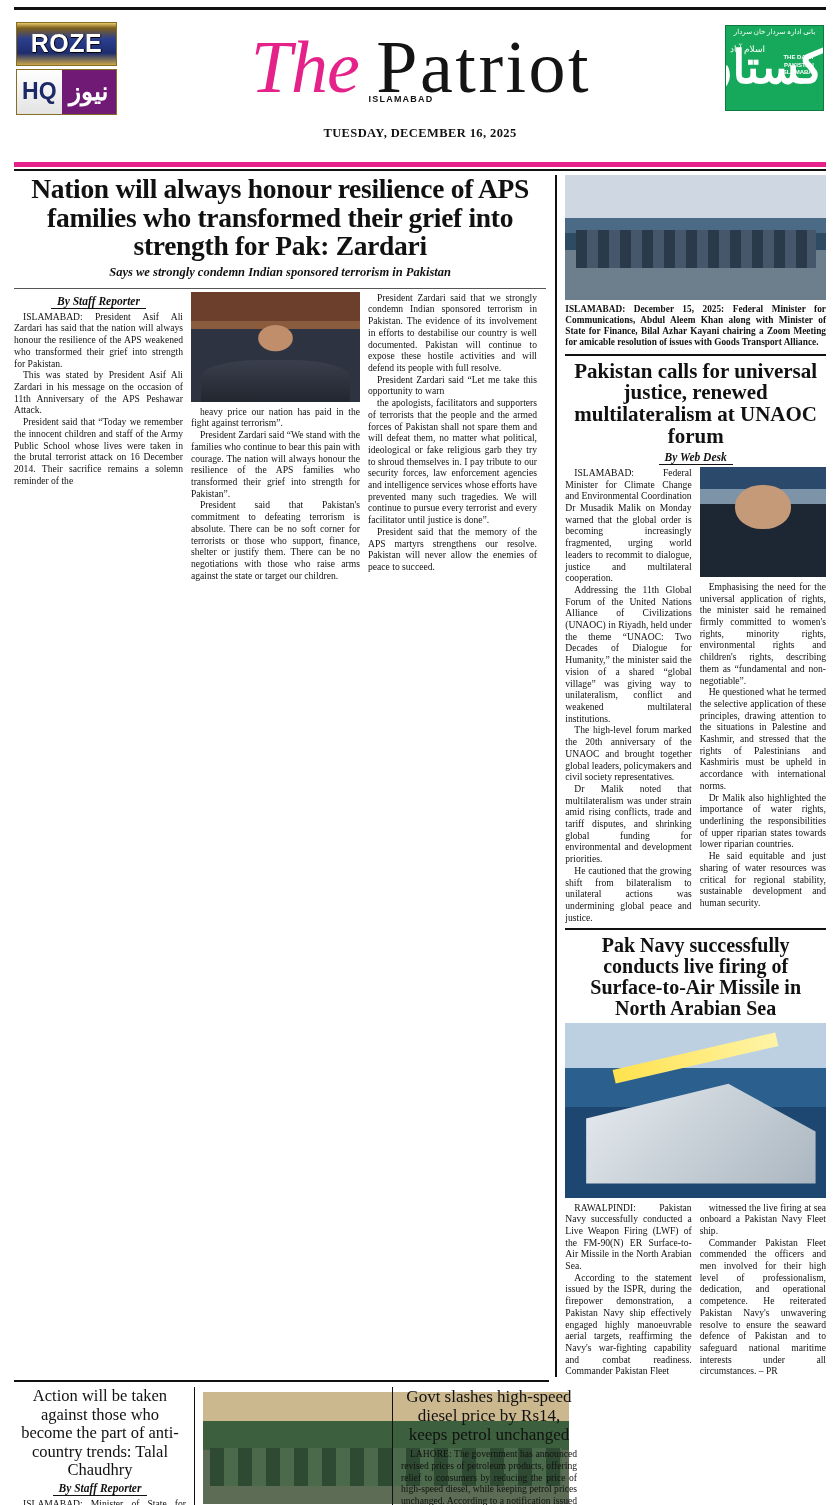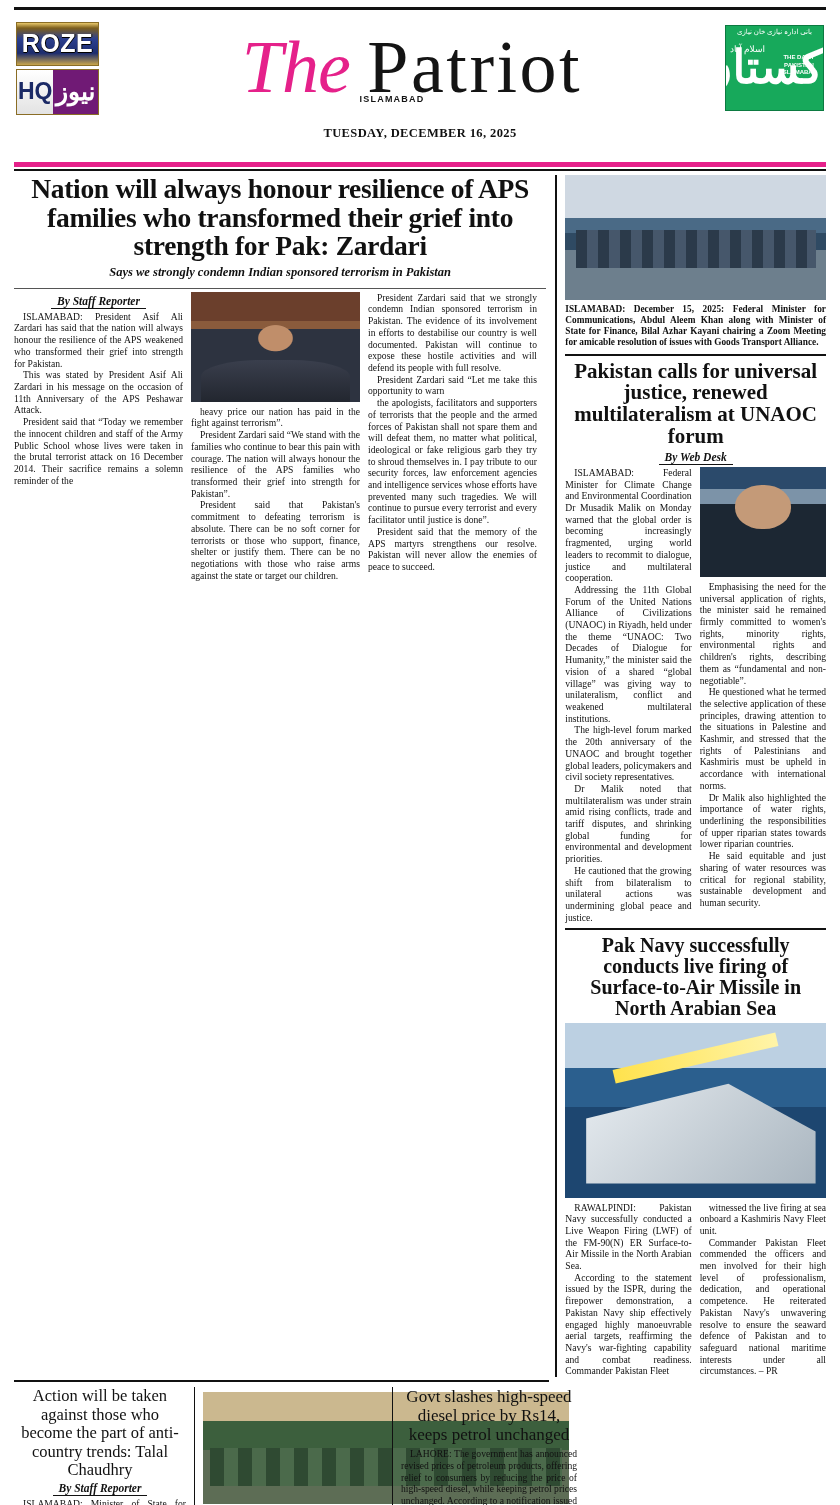--- a/index.html
+++ b/index.html
@@ -2,21 +2,21 @@
 <html><head>
 <meta charset="utf-8">
 <style>
   html,body{margin:0;padding:0;background:#fff;}
   body{width:840px;height:1505px;font-family:"Liberation Serif",serif;color:#111;overflow:hidden;}
   .page{position:relative;width:840px;height:1505px;box-sizing:border-box;padding:0 14px;background:#fff;}
 
   
   .top-rule{height:3px;background:#111;margin:7px 0 0 0;}
   .masthead{display:flex;align-items:center;justify-content:space-between;height:104px;padding:6px 2px 0 2px;}
-  .roze-logo{width:83px;}
+  .roze-logo{width:101px;}
   .roze-top{background:linear-gradient(180deg,#e8c86a,#7d5f1d 12%,#2b3f8f 38%,#1d2d6e 72%,#c9a54a);
     border:1px solid #8a6d25;height:42px;display:flex;align-items:center;justify-content:center;}
   .roze-top span{font-family:"Liberation Sans",sans-serif;font-weight:bold;font-size:25px;letter-spacing:.5px;
     color:#fff;text-shadow:0 1px 0 #000,1px 0 0 #000;}
   .roze-bot{display:flex;height:44px;margin-top:3px;border:1px solid #8a6d25;}
   .roze-hq{flex:0 0 45%;background:linear-gradient(180deg,#fff,#e3e3e3);display:flex;align-items:center;justify-content:center;}
   .roze-hq span{font-family:"Liberation Sans",sans-serif;font-weight:bold;font-size:23px;color:#1b2a66;}
   .roze-urdu{flex:1;background:#701a75;display:flex;align-items:center;justify-content:center;}
   .roze-urdu span{font-size:25px;color:#fff;font-weight:bold;}
 
@@ -119,21 +119,21 @@
 
     <div class="nameplate">
       <div class="np-line">
         <span class="np-the">The</span>
         <span class="np-patriot spaced">Patriot</span>
       </div>
       <div class="np-sub">ISLAMABAD</div>
     </div>
 
     <div class="pak-logo">
-      <div class="pak-top-urdu">بانی ادارہ نیازی خان نیازی</div>
+      <div class="pak-top-urdu">بانی ادارہ سردار خان سردار</div>
       <div class="pak-side-urdu">اسلام آباد</div>
       <span class="pak-urdu">پاکستان</span>
       <div class="pak-eng">
         <div>THE DAILY</div>
         <div>PAKISTAN</div>
         <div>ISLAMABAD</div>
       </div>
     </div>
   </div>
 
@@ -206,21 +206,21 @@
       <div class="hr-thick"></div>
       <div class="hl" style="font-size:20px">Pak Navy successfully conducts live firing of Surface-to-Air Missile in North Arabian Sea</div>
       <div class="photo ph-navy" style="margin-top:4px"></div>
 
       <div class="two-col" style="margin-top:4px">
         <div>
           <p class="body">RAWALPINDI: Pakistan Navy successfully conducted a Live Weapon Firing (LWF) of the FM-90(N) ER Surface-to-Air Missile in the North Arabian Sea.</p>
           <p class="body">According to the statement issued by the ISPR, during the firepower demonstration, a Pakistan Navy ship effectively engaged highly manoeuvrable aerial targets, reaffirming the Navy's war-fighting capability and combat readiness. Commander Pakistan Fleet</p>
         </div>
         <div>
-          <p class="body">witnessed the live firing at sea onboard a Kashmiris Navy Fleet unit.</p>
+          <p class="body">witnessed the live firing at sea onboard a Pakistan Navy Fleet ship.</p>
           <p class="body">Commander Pakistan Fleet commended the officers and men involved for their high level of professionalism, dedication, and operational competence. He reiterated Pakistan Navy's unwavering resolve to ensure the seaward defence of Pakistan and to safeguard national maritime interests under all circumstances. – PR</p>
         </div>
       </div>
     </div>
   </div>
 
   <div style="width:535px;height:2px;background:#111;margin-top:3px"></div>
 
   <div class="grid">
 

